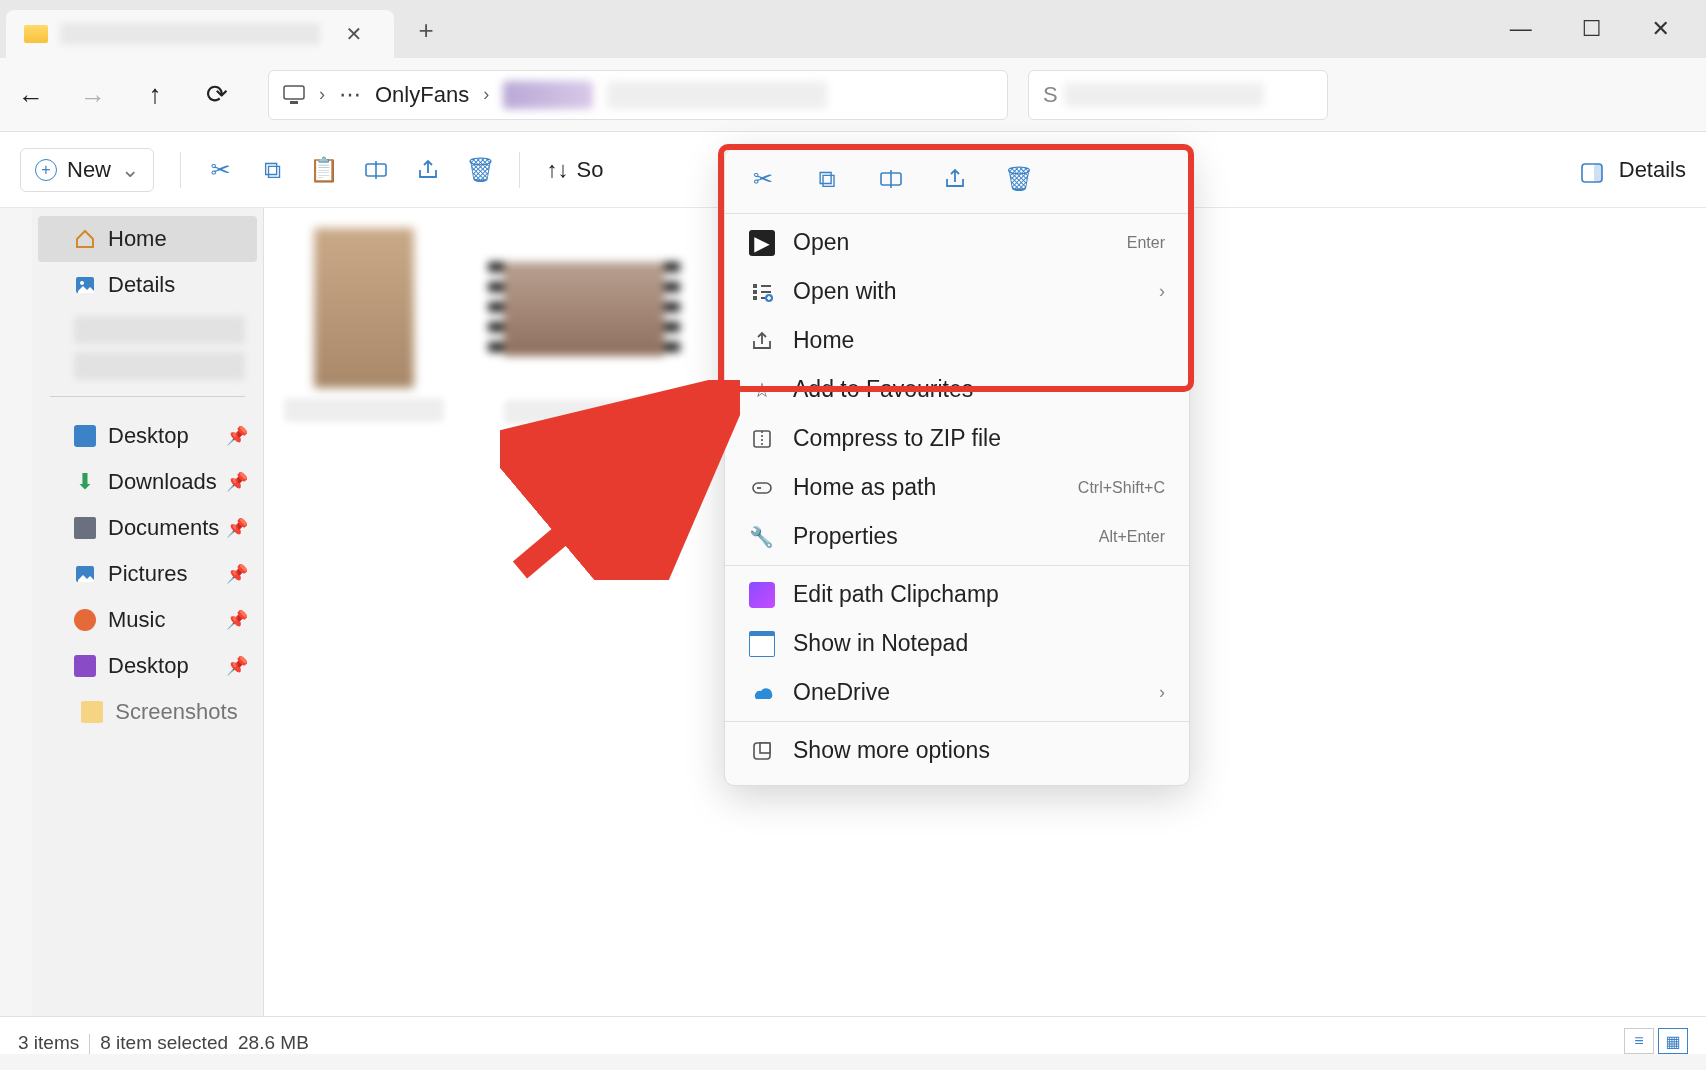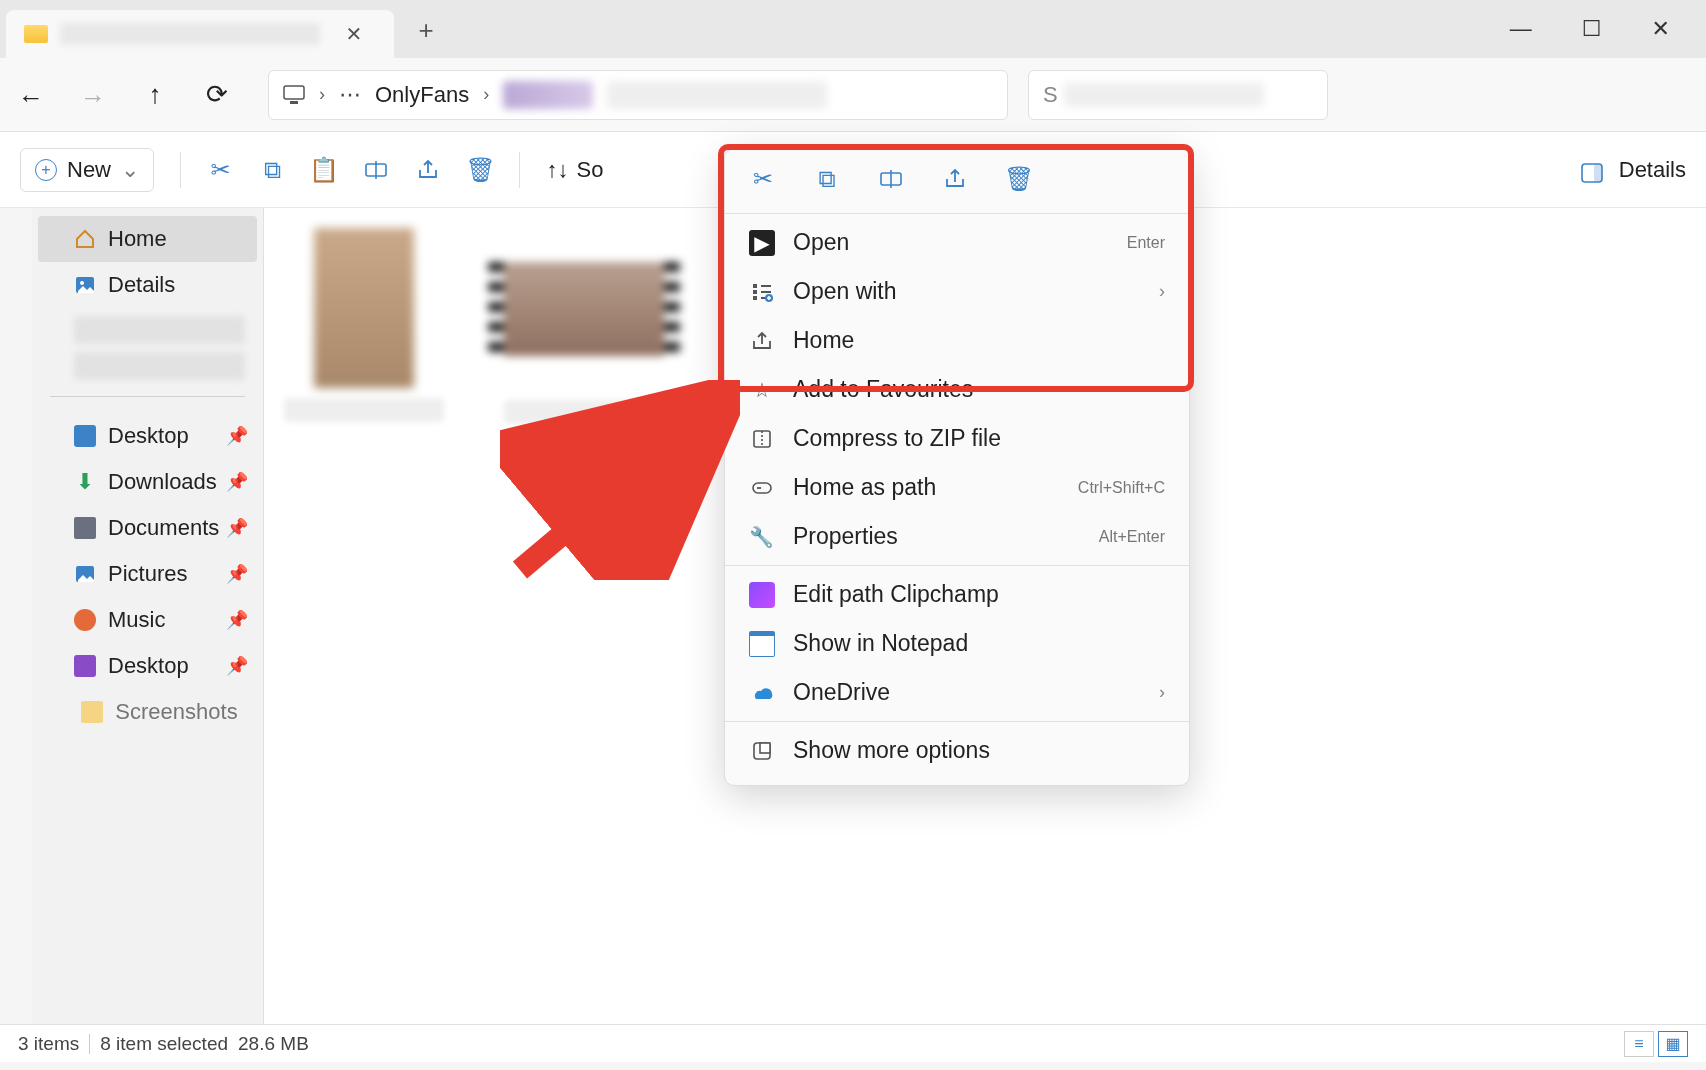--- a/index.html
+++ b/index.html
@@ -66,21 +66,21 @@
 .ctx-item { display: flex; align-items: center; gap: 18px; padding: 11px 24px; font-size: 23px; color: #222; }
 .ctx-item .mic { width: 26px; height: 26px; display: flex; align-items: center; justify-content: center; font-size: 20px; }
 .ctx-item .shortcut { margin-left: auto; color: #777; font-size: 16px; }
 .ctx-item .sub-arrow { margin-left: auto; color: #888; font-size: 18px; }
 
 
 .red-box { position: absolute; left: 718px; top: 144px; width: 476px; height: 248px; border: 6px solid #e63b2e; border-radius: 10px; z-index: 60; pointer-events: none; }
 .red-arrow { position: absolute; left: 500px; top: 380px; width: 240px; height: 200px; z-index: 61; pointer-events: none; }
 
 
-.statusbar { position: absolute; bottom: 8px; left: 0; right: 0; height: 38px; background: #fff; border-top: 1px solid #e0e0e0; display: flex; align-items: center; padding: 0 18px; gap: 10px; font-size: 19px; color: #444; }
+.statusbar { position: absolute; bottom: 16px; left: 0; right: 0; height: 38px; background: #fff; border-top: 1px solid #e0e0e0; display: flex; align-items: flex-end; padding: 0 18px; gap: 10px; font-size: 19px; color: #444; }
 .statusbar .sep { width: 1px; height: 20px; background: #ccc; }
 .view-toggle { margin-left: auto; display: flex; gap: 4px; }
 .view-toggle .vt { width: 30px; height: 26px; border: 1px solid #ccc; display: flex; align-items: center; justify-content: center; font-size: 16px; color: #3b82c7; }
 .view-toggle .vt.active { border-color: #3b82c7; }
 
 svg { display: block; }
 </style>
 </head>
 <body>
 

